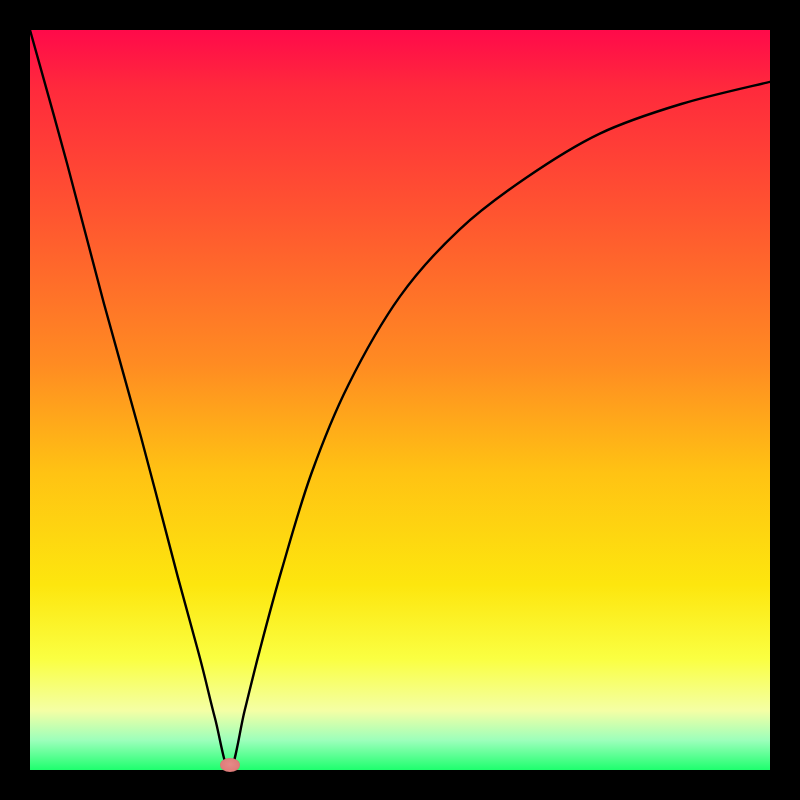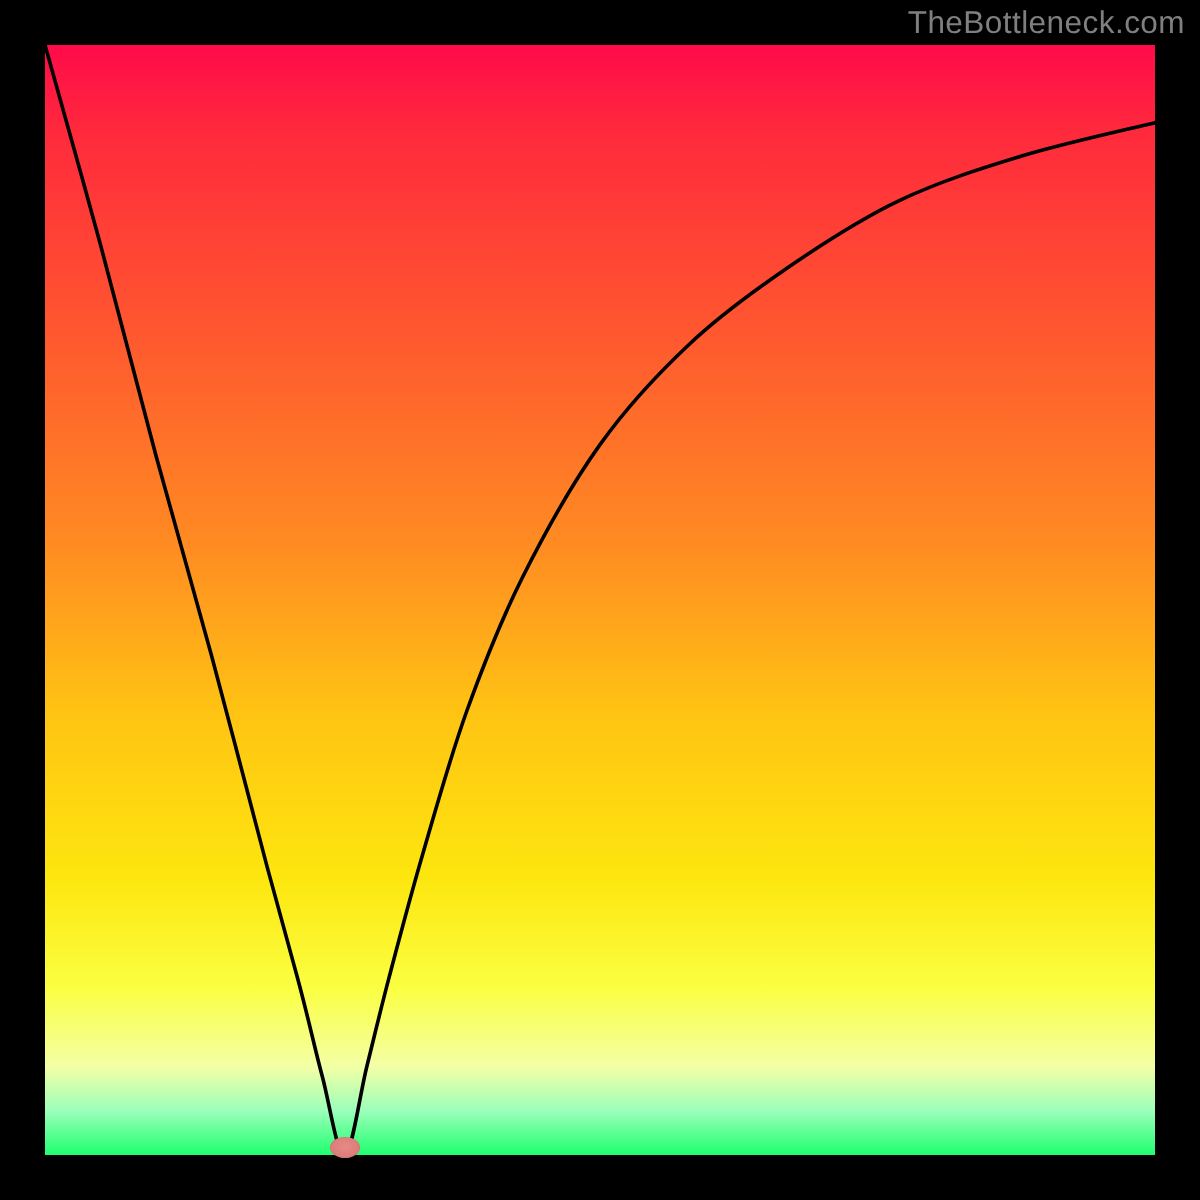--- a/index.html
+++ b/index.html
@@ -73,14 +73,13 @@
 
 <div class="frame">
 
   <div class="plot">
     <svg class="curve" viewBox="0 0 740 740" preserveAspectRatio="none">
       <path id="curve-path" d="M 0.00 0.00 C 6.17 22.20 24.67 87.57 37.00 133.20 C 49.33 178.83 61.67 228.17 74.00 273.80 C 86.33 319.43 98.67 361.37 111.00 407.00 C 123.33 452.63 138.13 510.60 148.00 547.60 C 157.87 584.60 164.03 605.57 170.20 629.00 C 176.37 652.43 180.07 669.70 185.00 688.20 C 189.93 706.70 194.87 741.23 199.80 740.00 C 204.73 738.77 209.67 700.53 214.60 680.80 C 219.53 661.07 223.23 645.03 229.40 621.60 C 235.57 598.17 242.97 569.80 251.60 540.20 C 260.23 510.60 270.10 474.83 281.20 444.00 C 292.30 413.17 303.40 384.80 318.20 355.20 C 333.00 325.60 351.50 292.30 370.00 266.40 C 388.50 240.50 408.23 219.53 429.20 199.80 C 450.17 180.07 472.37 164.03 495.80 148.00 C 519.23 131.97 543.90 115.93 569.80 103.60 C 595.70 91.27 622.83 82.63 651.20 74.00 C 679.57 65.37 725.20 55.50 740.00 51.80" fill="none" stroke="#000000" stroke-width="2.4" stroke-linecap="round" stroke-linejoin="round"></path>
     </svg>
     <div id="minpt" class="minpoint" style="left: 199.8px; top: 735px;"></div>
   </div>
 
-  <div class="watermark">TheBottleneck.com</div>
 </div>
 
 </body></html>

